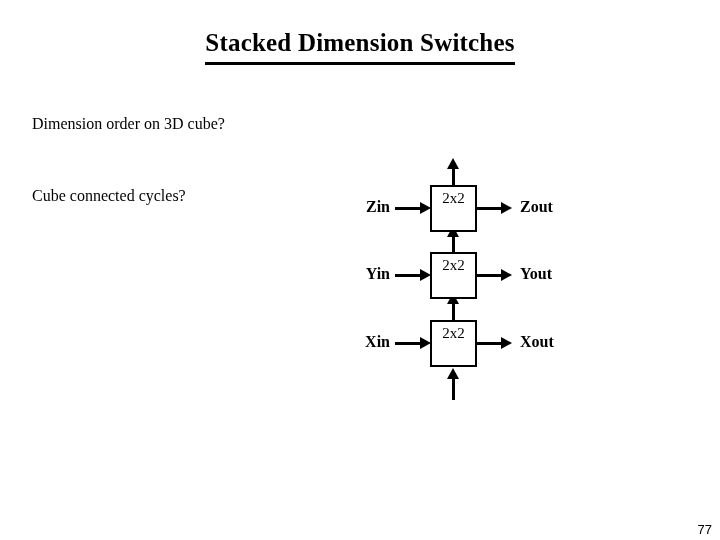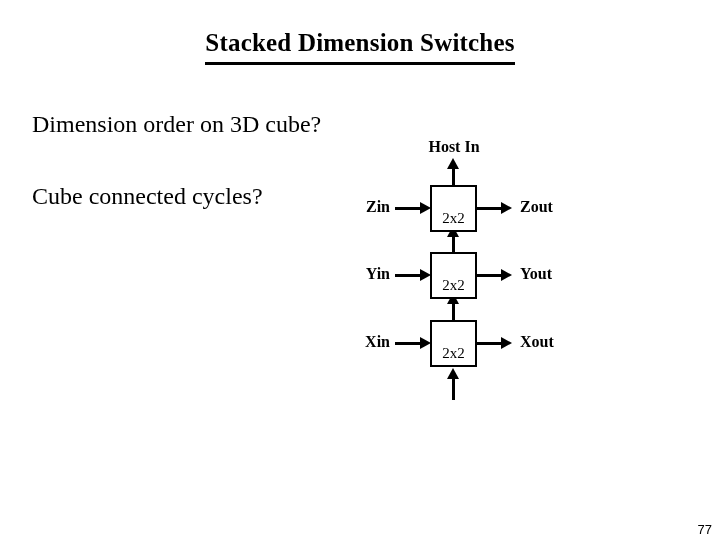--- a/index.html
+++ b/index.html
@@ -31,21 +31,21 @@
   }
   #slide-title .title-text {
     display: inline-block;
     border-bottom: 3px solid #000;
     padding-bottom: 4px;
   }
 
   
   .body-line {
     position: absolute;
-    font-size: 24px;
+    font-size: 16px;
     line-height: 22px;
     font-weight: normal;
     white-space: nowrap;
   }
   #body-line-1 { left: 32px; top: 113px; }
   #body-line-2 { left: 32px; top: 185px; }
 
   
   #diagram {
     position: absolute;
@@ -66,21 +66,20 @@
   }
   .sw-box .sw-label {
     position: absolute;
     left: 0;
     top: 3px;
     width: 100%;
     text-align: center;
     font-size: 15px;
     font-weight: normal;
     line-height: 17px;
-    margin-top: 20px;
   }
   
   #box-z { left: 90px; top: 55px; }
   #box-y { left: 90px; top: 122px; }
   #box-x { left: 90px; top: 190px; }
 
   
   .port-label {
     position: absolute;
     font-size: 16px;
@@ -182,21 +181,20 @@
 
 <div id="slide-title">
   <span class="title-text">Stacked Dimension Switches</span>
 </div>
 
 <div class="body-line" id="body-line-1">Dimension order on 3D cube?</div>
 <div class="body-line" id="body-line-2">Cube connected cycles?</div>
 
 <div id="diagram">
 
-  <div class="port-label" id="label-host-in">Host In</div>
   <div class="line-v" id="host-in-line"></div>
   <div class="arrow-up" id="host-in-head"></div>
 
   <div class="port-label left" id="label-zin">Zin</div>
   <div class="line-h" id="in-z-line"></div>
   <div class="arrow-right" id="in-z-head"></div>
 
   <div class="sw-box" id="box-z">
     <div class="sw-label">2x2</div>
   </div>

